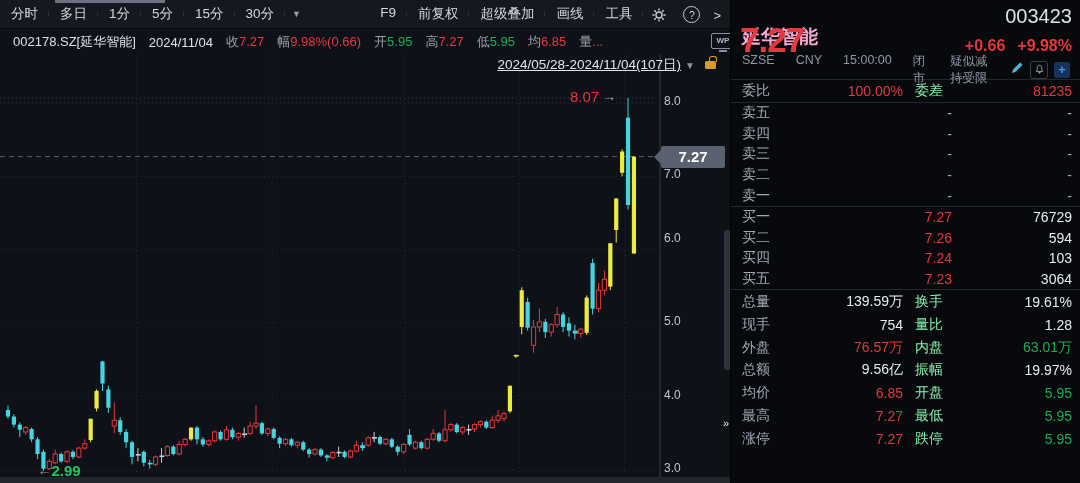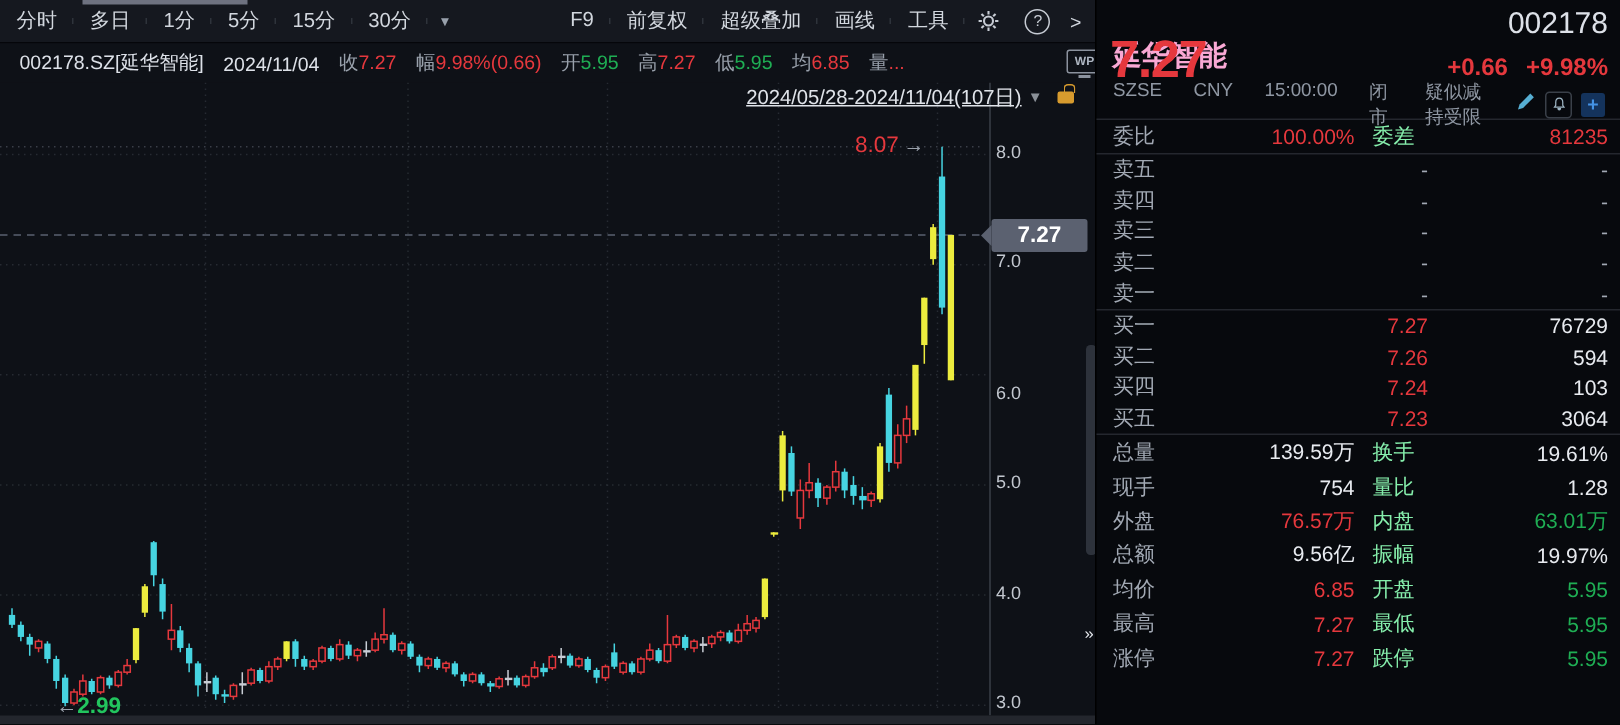--- a/index.html
+++ b/index.html
@@ -5,21 +5,21 @@
   html,body{margin:0;padding:0;background:#000;}
   #app{position:relative;width:1080px;height:483px;overflow:hidden;background:#0e1117;
        font-family:"Liberation Sans","DejaVu Sans",sans-serif;color:#d6dae1;
        -webkit-font-smoothing:antialiased;}
   
   #toolbar{position:absolute;left:0;top:0;width:730px;height:28px;background:#15181f;
            border-bottom:1px solid #05060a;display:flex;align-items:center;font-size:13.5px;color:#d2d7de;}
   .tb-item{padding:0 11px;position:relative;cursor:default;white-space:nowrap;}
   .tb-item.sep::after{content:"";position:absolute;right:0;top:7px;bottom:7px;width:1px;background:#2e333b;}
   .tb-caret{font-size:9px;color:#98a0ab;padding:0 7px;}
-  .tb-right{margin-left:auto;display:flex;align-items:center;}
+  .tb-right{margin-left:auto;display:flex;align-items:flex-end;}
   .tb-ico{padding:0 8px;display:flex;align-items:center;}
   .qmark{width:15px;height:15px;border:1.3px solid #c7ccd4;border-radius:50%;font-size:10.5px;
          display:flex;align-items:center;justify-content:center;color:#c7ccd4;}
   .tb-more{padding:0 9px 0 5px;color:#cfd4dc;font-size:13px;}
   #remnant{position:absolute;left:55px;top:0;width:110px;height:3px;background:#6e7280;}
   
   #infobar{position:absolute;left:0;top:29px;width:730px;height:26px;display:flex;align-items:center;
            font-size:13px;background:#0e1117;padding-left:13px;}
   .ib-item{margin-right:13px;white-space:nowrap;}
   .ib-lbl{color:#98a0ab;}
@@ -369,34 +369,34 @@
       <span class="arr">→</span>
     </div>
     <div id="annLow" class="ann" style="left: 37.43px; top: 406.884px;">
       <span class="arr">←</span>
       <span class="val">2.99</span>
     </div>
     <div id="badge" style="top: 90.6039px;">7.27</div>
     <div id="yticks">
         <div class="ytick" style="top: 39px;">8.0</div>
         <div class="ytick" style="top: 112.43px;">7.0</div>
-        <div class="ytick" style="top: 200px;">6.0</div>
+        <div class="ytick" style="top: 176px;">6.0</div>
         <div class="ytick" style="top: 259.29px;">5.0</div>
         <div class="ytick" style="top: 332.72px;">4.0</div>
         <div class="ytick" style="top: 406.15px;">3.0</div>
       </div>
     <div id="splitbar"></div>
     <div id="splitarrow">»</div>
     <div id="hscroll"></div>
   </div>
 
   <div id="panel">
     <div id="phead">
       <div id="pname">延华智能</div>
-      <div id="pcode">002178</div>
+      <div id="pcode">003423</div>
       <div id="pprice">7.27</div>
       <div id="pchg">
         <span>+0.66</span>
         <span>+9.98%</span>
       </div>
     </div>
     <div id="pstatus">
       <span id="pstatus-text" style="display:flex;gap:21px;">
           <span>SZSE</span>
           <span>CNY</span>

